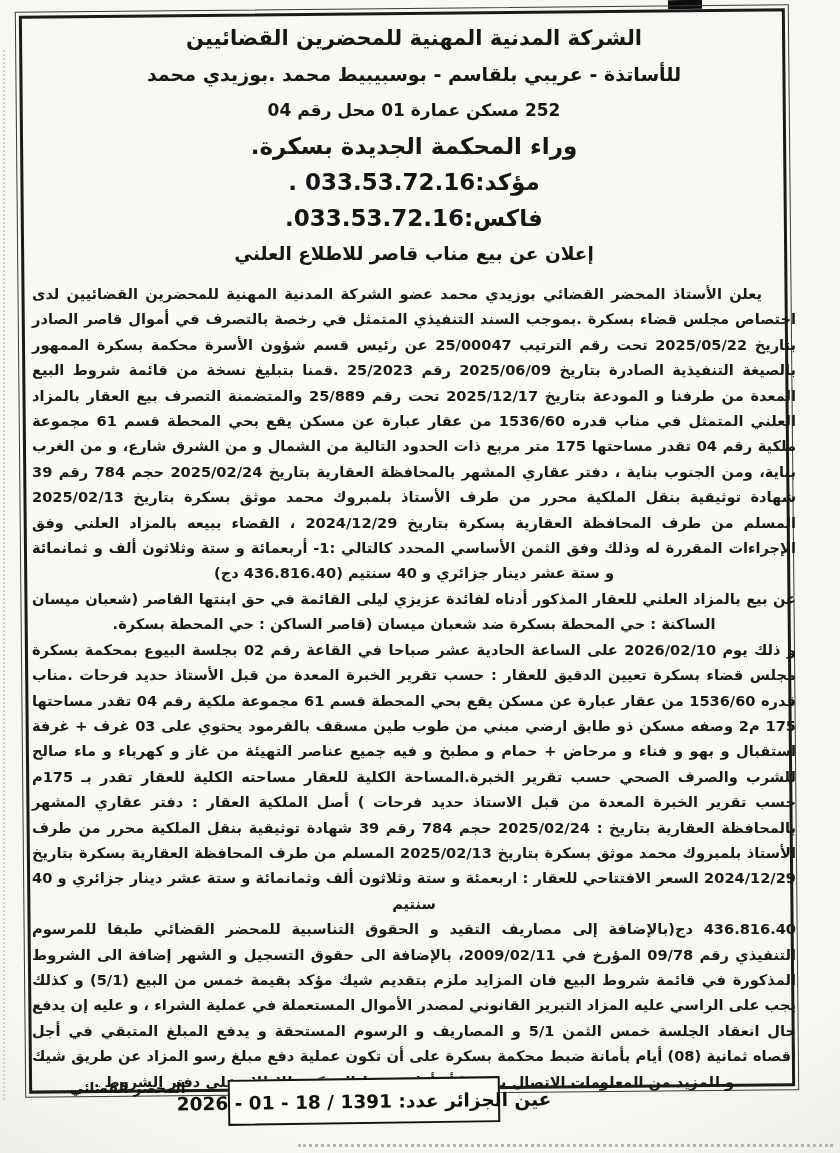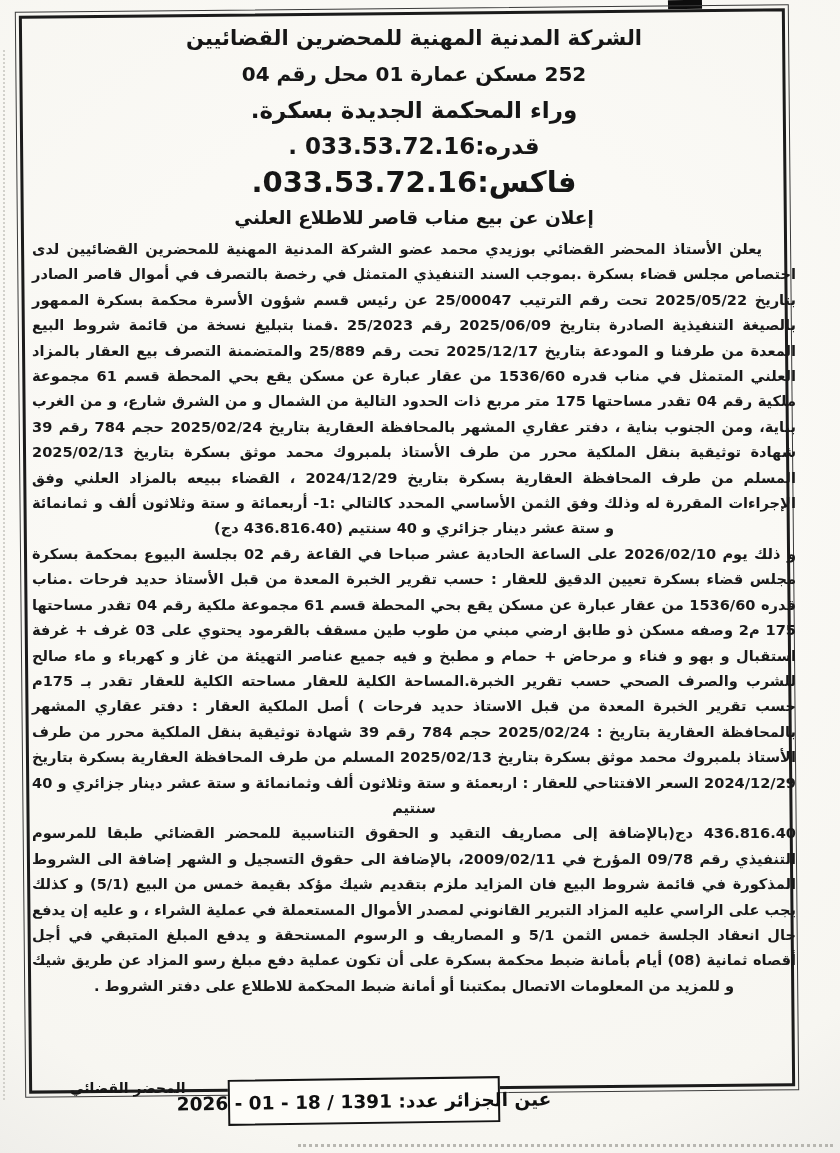--- a/index.html
+++ b/index.html
@@ -42,27 +42,28 @@
   .content{
     position:absolute;left:32px;top:14px;width:764px;
     direction:rtl;
   }
   
   .header{ text-align:center; font-weight:bold; padding-top:6px; }
   .h-line{ line-height:36px; height:36px; white-space:nowrap; letter-spacing:.2px; }
   .h-company  { font-size:21px; }
   .h-attorneys{ font-size:19px; }
   .h-juris    { font-size:19px; }
-  .h-addr1    { font-size:20px; }
+  .h-addr1    { font-size:17px; }
   .h-addr2    { font-size:23px; }
   .h-phone    { font-size:23px; }
-  .h-fax      { font-size:29px; }
+  .h-fax      { font-size:23px; }
   .h-title    { font-size:18.5px; letter-spacing:.4px; }
   
   .bodytext{
+    margin-top:9px;
     font-size:14.6px;
     line-height:25.4px;
     font-weight:bold;
     text-align:justify;
     color:#1a1a1a;
   }
   .bodytext p{ margin:0; text-align:justify; text-align-last:center; }
   .bodytext p.p1{ text-indent:34px; }
   
   .signature{
@@ -89,29 +90,31 @@
 <div class="page">
 
   <div class="top-mark"></div>
   <div class="left-noise"></div>
   <div class="border-box"></div>
 
   <div class="content">
 
     <div class="header">
       <div class="h-line h-company">الشركة المدنية المهنية للمحضرين القضائيين</div>
+      <div class="h-line h-attorneys">للأساتذة - عريبي بلقاسم - بوسبيبيط محمد .بوزيدي محمد</div>
       <div class="h-line h-addr1">252 مسكن عمارة 01 محل رقم 04</div>
       <div class="h-line h-addr2">وراء المحكمة الجديدة بسكرة.</div>
-      <div class="h-line h-phone">قدره:033.53.72.16 .</div>
+      <div class="h-line h-phone">مؤكد:033.53.72.16 .</div>
       <div class="h-line h-fax">فاكس:033.53.72.16.</div>
       <div class="h-line h-title">إعلان عن بيع مناب قاصر للاطلاع العلني</div>
     </div>
 
     <div class="bodytext">
       <p class="p1">يعلن الأستاذ المحضر القضائي بوزيدي محمد عضو الشركة المدنية المهنية للمحضرين القضائيين لدى اختصاص مجلس قضاء بسكرة .بموجب السند التنفيذي المتمثل في رخصة بالتصرف في أموال قاصر الصادر بتاريخ 2025/05/22 تحت رقم الترتيب 25/00047 عن رئيس قسم شؤون الأسرة محكمة بسكرة الممهور بالصيغة التنفيذية الصادرة بتاريخ 2025/06/09 رقم 25/2023 .قمنا بتبليغ نسخة من قائمة شروط البيع المعدة من طرفنا و المودعة بتاريخ 2025/12/17 تحت رقم 25/889 والمتضمنة التصرف بيع العقار بالمزاد العلني المتمثل في مناب قدره 1536/60 من عقار عبارة عن مسكن يقع بحي المحطة قسم 61 مجموعة ملكية رقم 04 تقدر مساحتها 175 متر مربع ذات الحدود التالية من الشمال و من الشرق شارع، و من الغرب بناية، ومن الجنوب بناية ، دفتر عقاري المشهر بالمحافظة العقارية بتاريخ 2025/02/24 حجم 784 رقم 39 شهادة توثيقية بنقل الملكية محرر من طرف الأستاذ بلمبروك محمد موثق بسكرة بتاريخ 2025/02/13 المسلم من طرف المحافظة العقارية بسكرة بتاريخ 2024/12/29 ، القضاء ببيعه بالمزاد العلني وفق الإجراءات المقررة له وذلك وفق الثمن الأساسي المحدد كالتالي :1- أربعمائة و ستة وثلاثون ألف و ثمانمائة و ستة عشر دينار جزائري و 40 سنتيم (436.816.40 دج)</p>
+      <p class="p2">عن بيع بالمزاد العلني للعقار المذكور أدناه لفائدة عزيزي ليلى القائمة في حق ابنتها القاصر (شعبان ميسان الساكنة : حي المحطة بسكرة ضد شعبان ميسان (قاصر الساكن : حي المحطة بسكرة.</p>
       <p class="p3">و ذلك يوم 2026/02/10 على الساعة الحادية عشر صباحا في القاعة رقم 02 بجلسة البيوع بمحكمة بسكرة مجلس قضاء بسكرة تعيين الدقيق للعقار : حسب تقرير الخبرة المعدة من قبل الأستاذ حديد فرحات .مناب قدره 1536/60 من عقار عبارة عن مسكن يقع بحي المحطة قسم 61 مجموعة ملكية رقم 04 تقدر مساحتها 175 م2 وصفه مسكن ذو طابق ارضي مبني من طوب طين مسقف بالقرمود يحتوي على 03 غرف + غرفة استقبال و بهو و فناء و مرحاض + حمام و مطبخ و فيه جميع عناصر التهيئة من غاز و كهرباء و ماء صالح للشرب والصرف الصحي حسب تقرير الخبرة.المساحة الكلية للعقار مساحته الكلية للعقار تقدر بـ 175م حسب تقرير الخبرة المعدة من قبل الاستاذ حديد فرحات ) أصل الملكية العقار : دفتر عقاري المشهر بالمحافظة العقارية بتاريخ : 2025/02/24 حجم 784 رقم 39 شهادة توثيقية بنقل الملكية محرر من طرف الأستاذ بلمبروك محمد موثق بسكرة بتاريخ 2025/02/13 المسلم من طرف المحافظة العقارية بسكرة بتاريخ 2024/12/29 السعر الافتتاحي للعقار : اربعمئة و ستة وثلاثون ألف وثمانمائة و ستة عشر دينار جزائري و 40 سنتيم</p>
       <p class="p4">436.816.40 دج(بالإضافة إلى مصاريف التقيد و الحقوق التناسبية للمحضر القضائي طبقا للمرسوم التنفيذي رقم 09/78 المؤرخ في 2009/02/11، بالإضافة الى حقوق التسجيل و الشهر إضافة الى الشروط المذكورة في قائمة شروط البيع فان المزايد ملزم بتقديم شيك مؤكد بقيمة خمس من البيع (5/1) و كذلك يجب على الراسي عليه المزاد التبرير القانوني لمصدر الأموال المستعملة في عملية الشراء ، و عليه إن يدفع حال انعقاد الجلسة خمس الثمن 5/1 و المصاريف و الرسوم المستحقة و يدفع المبلغ المتبقي في أجل أقصاه ثمانية (08) أيام بأمانة ضبط محكمة بسكرة على أن تكون عملية دفع مبلغ رسو المزاد عن طريق شيك و للمزيد من المعلومات الاتصال بمكتبنا أو أمانة ضبط المحكمة للاطلاع على دفتر الشروط .</p>
     </div>
 
   </div>
 
   <div class="signature">المحضر القضائي</div>
 
   <div class="stamp-box">
     <span>عين الجزائر عدد: 1391 / 18 - 01 - 2026</span>

